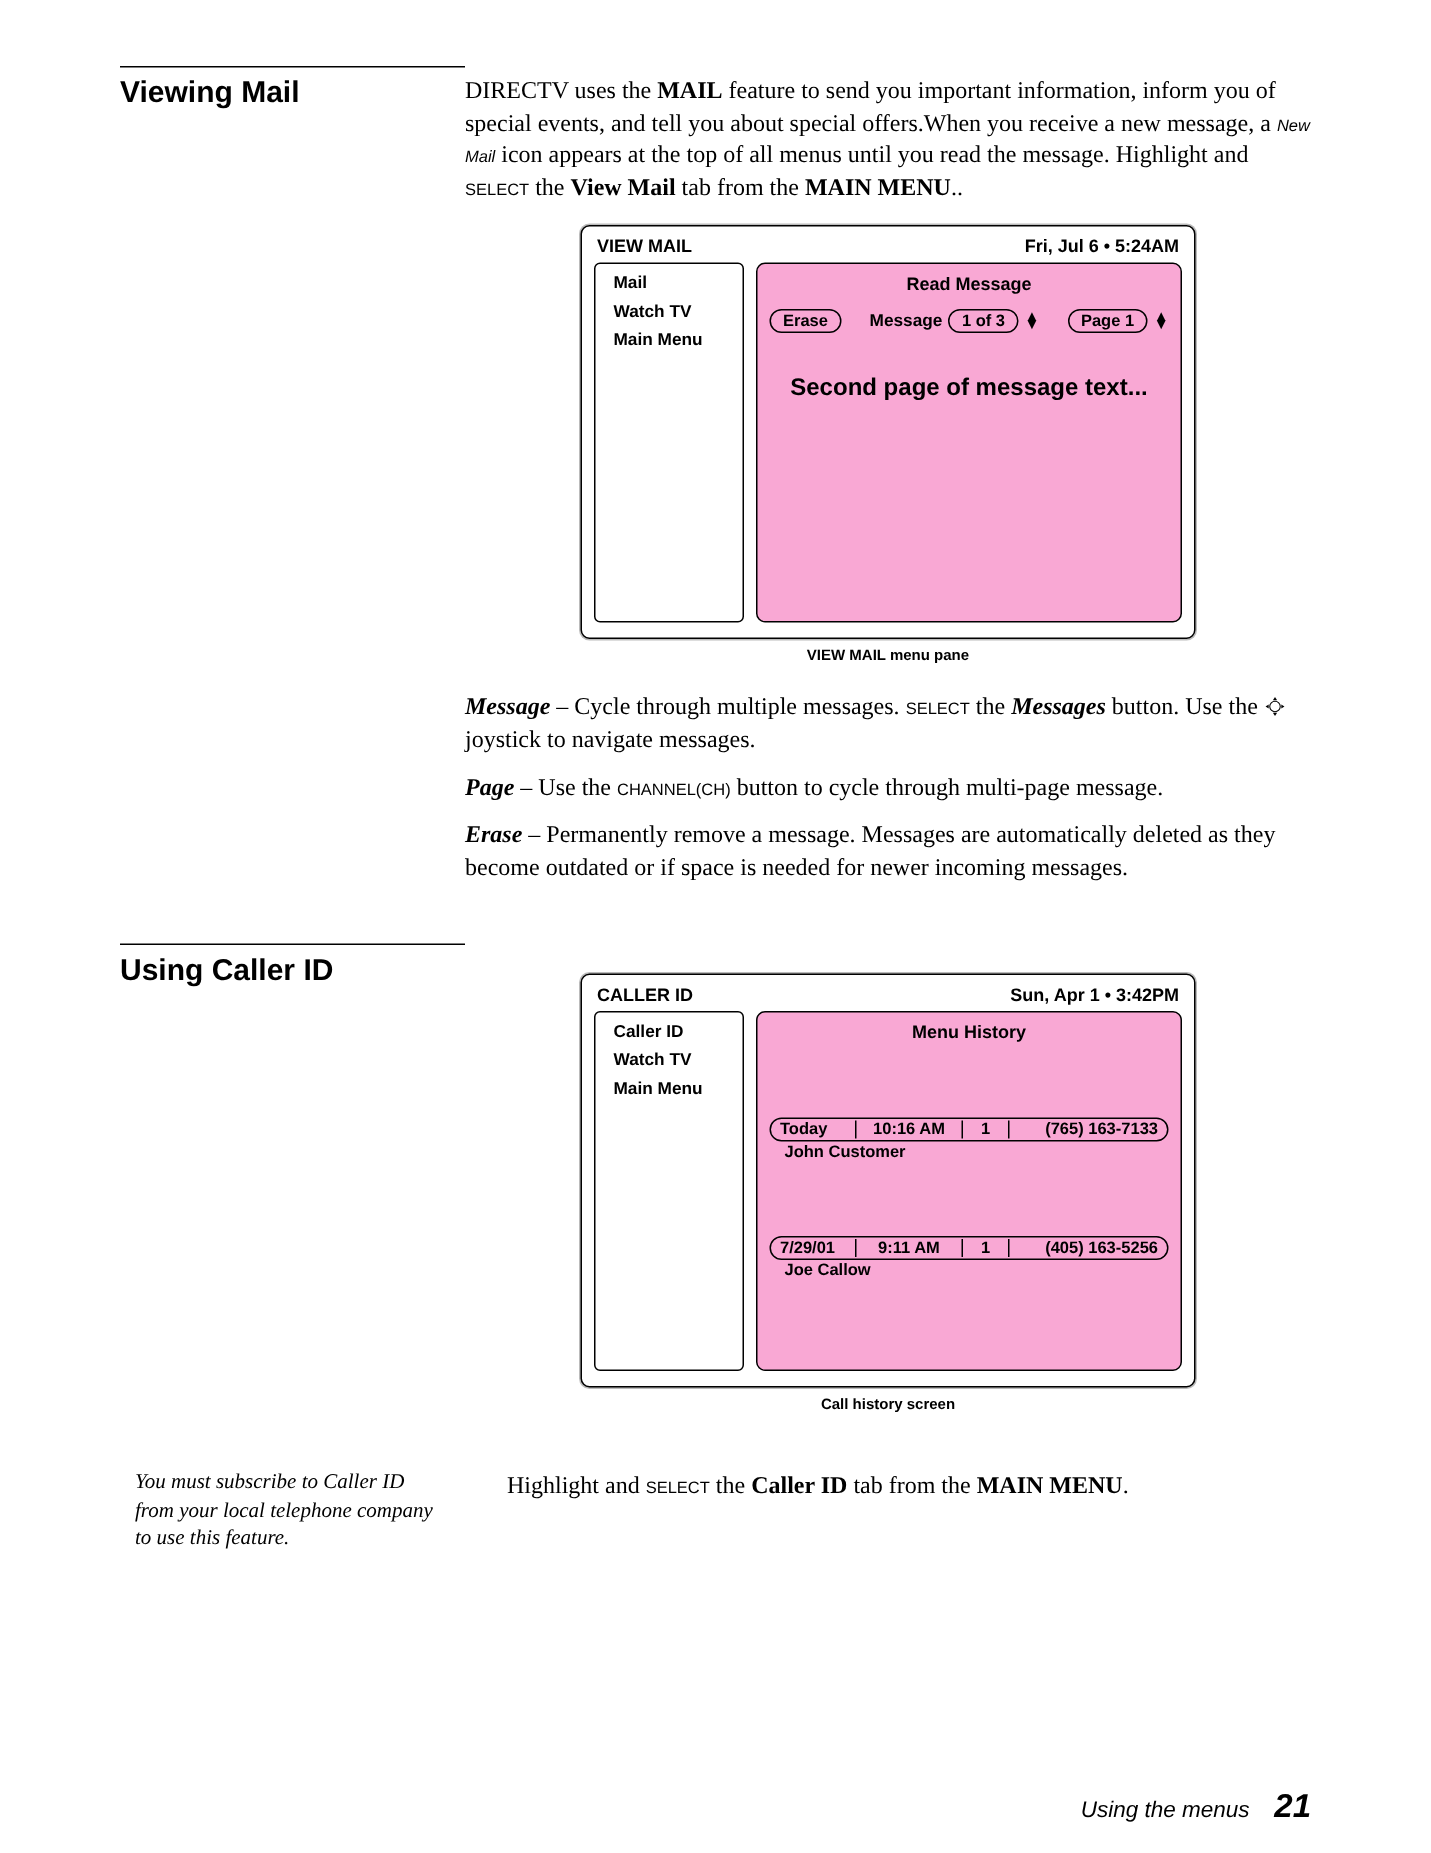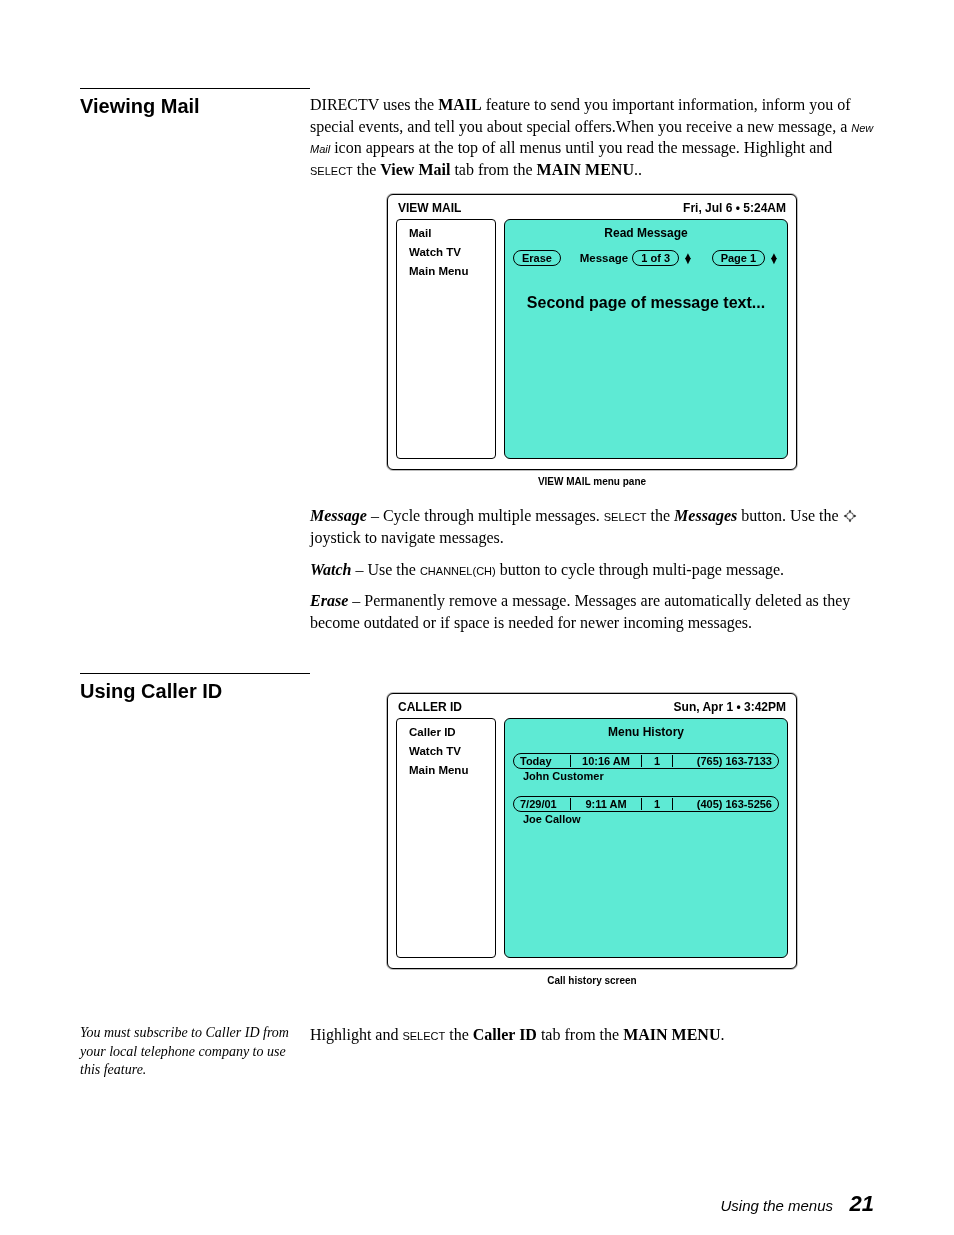--- a/index.html
+++ b/index.html
@@ -5,21 +5,21 @@
   body {
     font-family: "Times New Roman", Times, serif;
     font-size: 16px;
     color: #000;
     background: #fff;
     margin: 0;
     padding: 0;
     width: 954px;
   }
   .page {
-    padding: 88px 80px 40px 80px;
+    padding: 44px 80px 40px 80px;
     box-sizing: border-box;
     width: 954px;
     min-height: 1235px;
     position: relative;
   }
   .section {
     display: flex;
     align-items: flex-start;
     margin-bottom: 30px;
   }
@@ -117,21 +117,21 @@
     border-bottom-left-radius: 4px;
     transform: skewY(-10deg);
     display:none;
   }
   .tv-main {
     flex: 1;
     border: 1px solid #000;
     border-radius: 6px;
     padding: 6px 8px 8px 8px;
     box-sizing: border-box;
-    background: #5eead4;
+    background: #f9a8d4;
     display: flex;
     flex-direction: column;
   }
   .main-heading {
     text-align: center;
     font-weight: bold;
     font-size: 12px;
     margin-bottom: 10px;
   }
   .pill-row {
@@ -173,38 +173,40 @@
   .call-row-wrap { margin: 4px 0 10px 0; }
   .call-top {
     border: 1px solid #000;
     border-radius: 10px;
     display: flex;
     align-items: center;
     padding: 1px 6px;
     font-size: 11px;
     font-weight: bold;
     gap: 2px;
+    margin-top: 36px;
   }
   .call-top .sep { border-left: 1px solid #000; align-self: stretch; margin: 0 2px; }
   .call-top .d { width: 46px; }
   .call-top .t { width: 62px; text-align: center; }
   .call-top .c { width: 22px; text-align: center; }
   .call-top .p { flex: 1; text-align: right; }
   .call-name {
     font-size: 11px;
     font-weight: bold;
     padding: 1px 0 0 10px;
   }
 
   
   .sidenote {
     font-style: italic;
     font-size: 14px;
     line-height: 1.3;
     padding-right: 18px;
+    margin-left: 10px;
   }
 
   .footer {
     position: absolute;
     bottom: 18px; right: 80px;
     font-family: Arial, Helvetica, sans-serif;
   }
   .footer .ft-text { font-style: italic; font-size: 15px; }
   .footer .ft-num { font-weight: bold; font-style: italic; font-size: 22px; margin-left: 12px; }
 
@@ -275,21 +277,21 @@
               <circle cx="10" cy="10" r="5" fill="none" stroke="#000" stroke-width="1"></circle>
               <polygon points="10,1 12,4 8,4" fill="#000"></polygon>
               <polygon points="10,19 12,16 8,16" fill="#000"></polygon>
               <polygon points="1,10 4,8 4,12" fill="#000"></polygon>
               <polygon points="19,10 16,8 16,12" fill="#000"></polygon>
             </svg>
           </span><span>  joystick to navigate messages.</span>
       </p>
 
       <p class="para">
-        <span class="bolditalic">Watch</span><span> – Use the </span><span class="sans-small">CHANNEL(CH)</span><span> button to cycle through multi-page message.</span>
+        <span class="bolditalic">Page</span><span> – Use the </span><span class="sans-small">CHANNEL(CH)</span><span> button to cycle through multi-page message.</span>
       </p>
 
       <p class="para">
         <span class="bolditalic">Erase</span><span> – Permanently remove a message. Messages are automatically deleted as they become outdated or if space is needed for newer incoming messages.</span>
       </p>
 
     </div>
   </div>
 
   <div class="section">
@@ -344,21 +346,21 @@
         </div>
         <div class="caption">Call history screen</div>
       </div>
     </div>
   </div>
 
   <div class="section" style="margin-top:-10px;">
     <div style="width:230px; flex:0 0 230px;">
       <div class="sidenote">You must subscribe to Caller ID from your local telephone company to use this feature.</div>
     </div>
-    <div class="section-body" style="padding-top:0;">
+    <div class="section-body" style="padding-top:0;margin-left:28px;">
       <p class="para">
         <span>Highlight and </span><span class="sans-small">SELECT</span><span> the </span><span class="bold">Caller ID</span><span> tab from the </span><span class="bold">MAIN MENU</span><span>.</span>
       </p>
     </div>
   </div>
 
   <div class="footer">
     <span class="ft-text">Using the menus</span>
     <span class="ft-num">21</span>
   </div>

